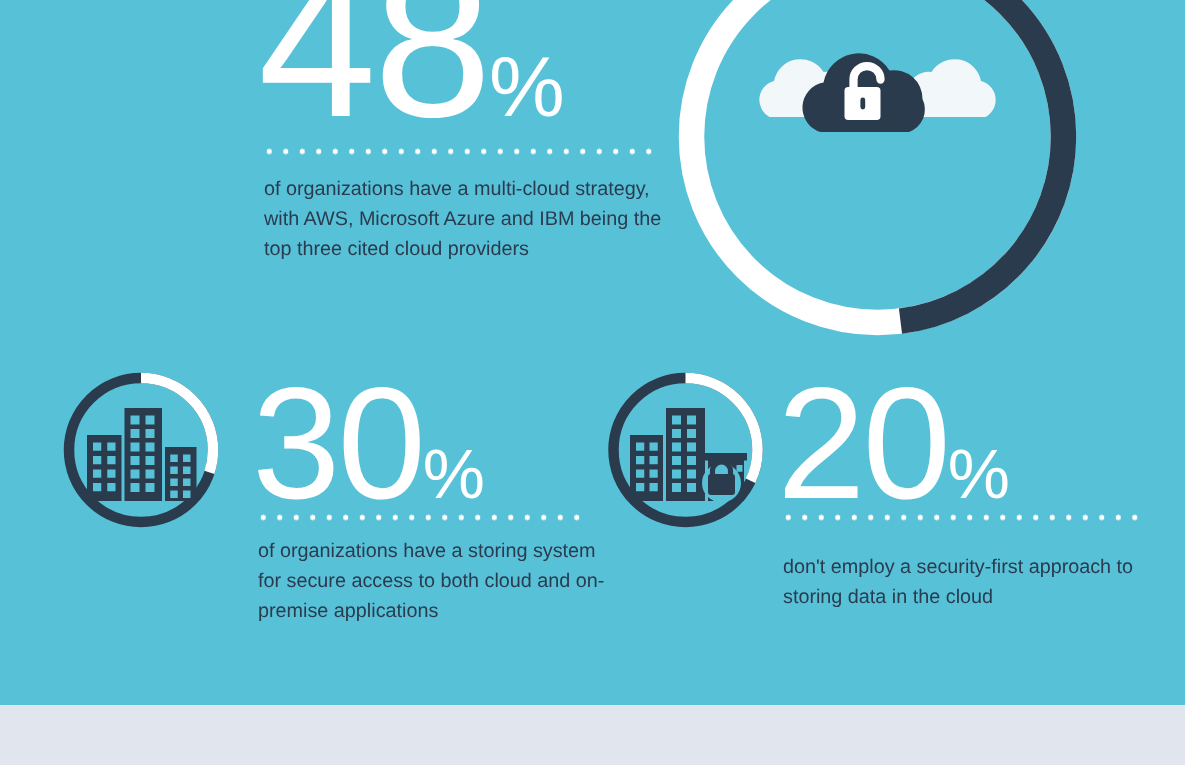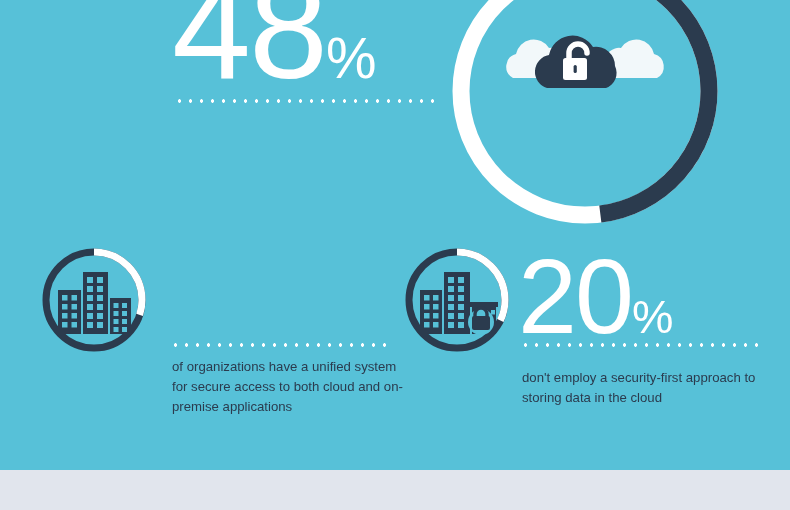--- a/index.html
+++ b/index.html
@@ -157,20 +157,21 @@
     <rect x="58" y="36" width="24" height="22" rx="2.5" fill="#ffffff"></rect>
     <rect x="68.6" y="43" width="3.2" height="8" rx="1.6" fill="#2b3b4e"></rect>
   </svg>
 
   <div class="stat-number" id="num-48">
     <span>48</span><span class="pct">%</span>
   </div>
 
   <div class="dotted-rule" id="rule-48"></div>
 
+  <div class="caption" id="cap-48">of organizations have a multi-cloud strategy, with AWS, Microsoft Azure and IBM being the top three cited cloud providers</div>
 
   <svg class="donut" id="donut-30" width="104" height="104" viewBox="0 0 104 104">
     <circle cx="52" cy="52" r="48" fill="none" stroke="#2b3b4e" stroke-width="7"></circle>
     <circle cx="52" cy="52" r="48" fill="none" stroke="#ffffff" stroke-width="7" stroke-dasharray="90.5 211.1" stroke-dashoffset="0" transform="rotate(-90 52 52)"></circle>
   </svg>
 
   <svg class="icon-wrap" id="icon-buildings" width="77" height="70" viewBox="0 0 77 70">
     <g fill="#2b3b4e">
 
       <rect x="2" y="24" width="23" height="44"></rect>
@@ -207,24 +208,27 @@
         <rect x="66" y="37" width="5" height="5"></rect>
       <rect x="57.5" y="45" width="5" height="5"></rect>
         <rect x="66" y="45" width="5" height="5"></rect>
       <rect x="57.5" y="53" width="5" height="5"></rect>
         <rect x="66" y="53" width="5" height="5"></rect>
       <rect x="57.5" y="61" width="5" height="5"></rect>
         <rect x="66" y="61" width="5" height="5"></rect>
     </g>
   </svg>
 
+  <div class="stat-number" id="num-30">
+    <span>30</span><span class="pct">%</span>
+  </div>
 
   <div class="dotted-rule" id="rule-30"></div>
 
-  <div class="caption" id="cap-30">of organizations have a unified system for secure access to both cloud and on-premise applications</div>
+  <div class="caption" id="cap-30">of organizations have a storing system for secure access to both cloud and on-premise applications</div>
 
   <svg class="donut" id="donut-32" width="104" height="104" viewBox="0 0 104 104">
     <circle cx="52" cy="52" r="48" fill="none" stroke="#2b3b4e" stroke-width="7"></circle>
     <circle cx="52" cy="52" r="48" fill="none" stroke="#ffffff" stroke-width="7" stroke-dasharray="96.5 205.1" stroke-dashoffset="0" transform="rotate(-90 52 52)"></circle>
   </svg>
 
   <svg class="icon-wrap" id="icon-building-lock" width="80" height="70" viewBox="0 0 80 70">
     <g fill="#2b3b4e">
       <rect x="1" y="24" width="22" height="44"></rect>
       <rect x="25" y="6" width="26" height="62"></rect>

